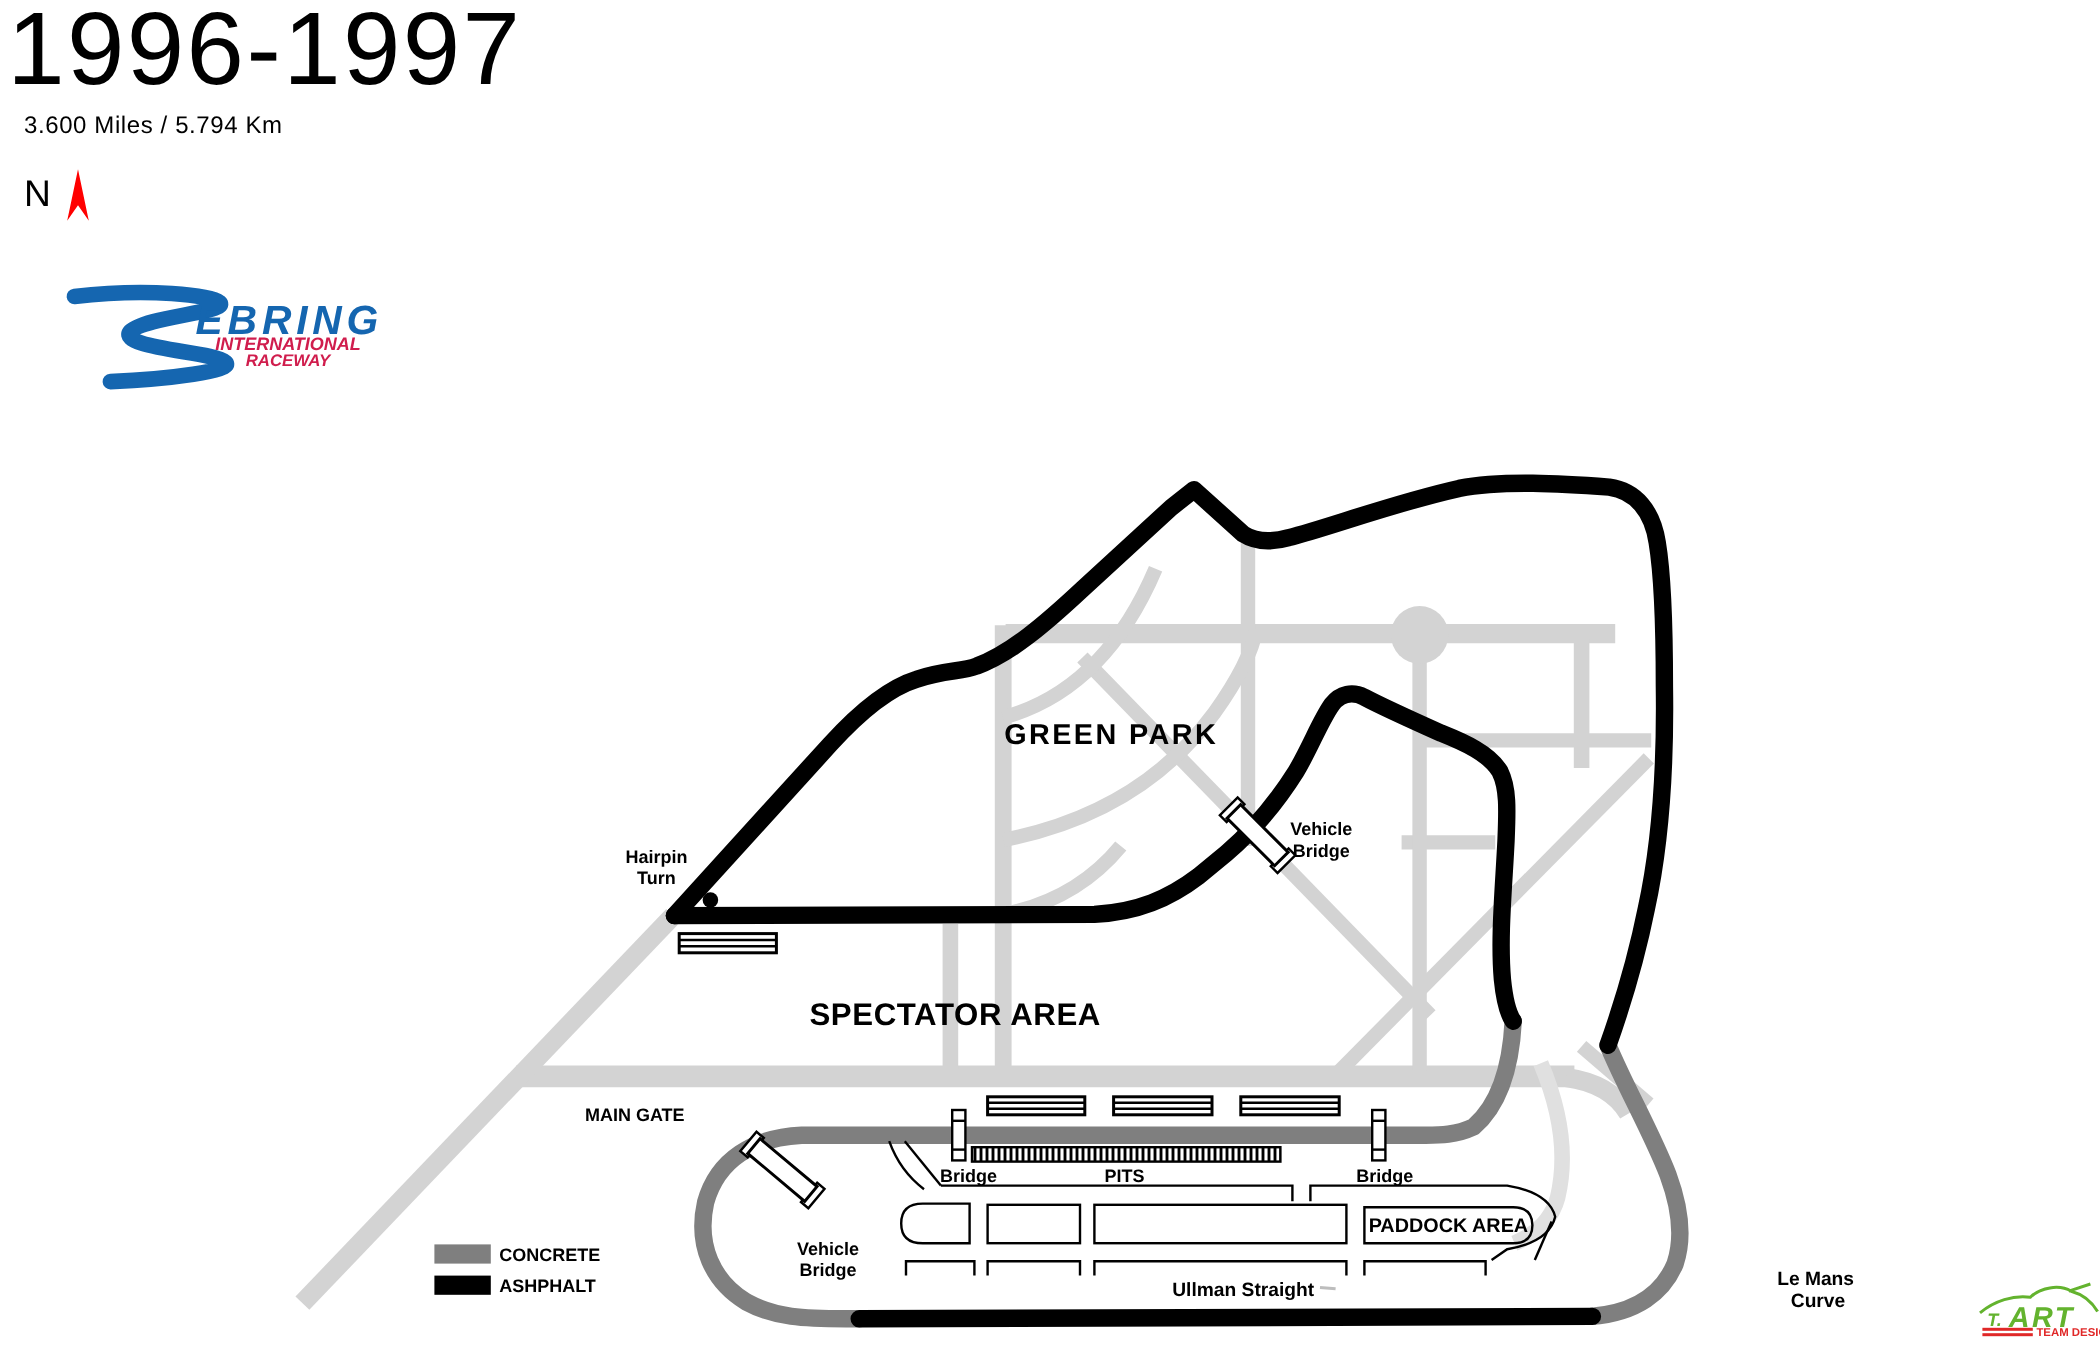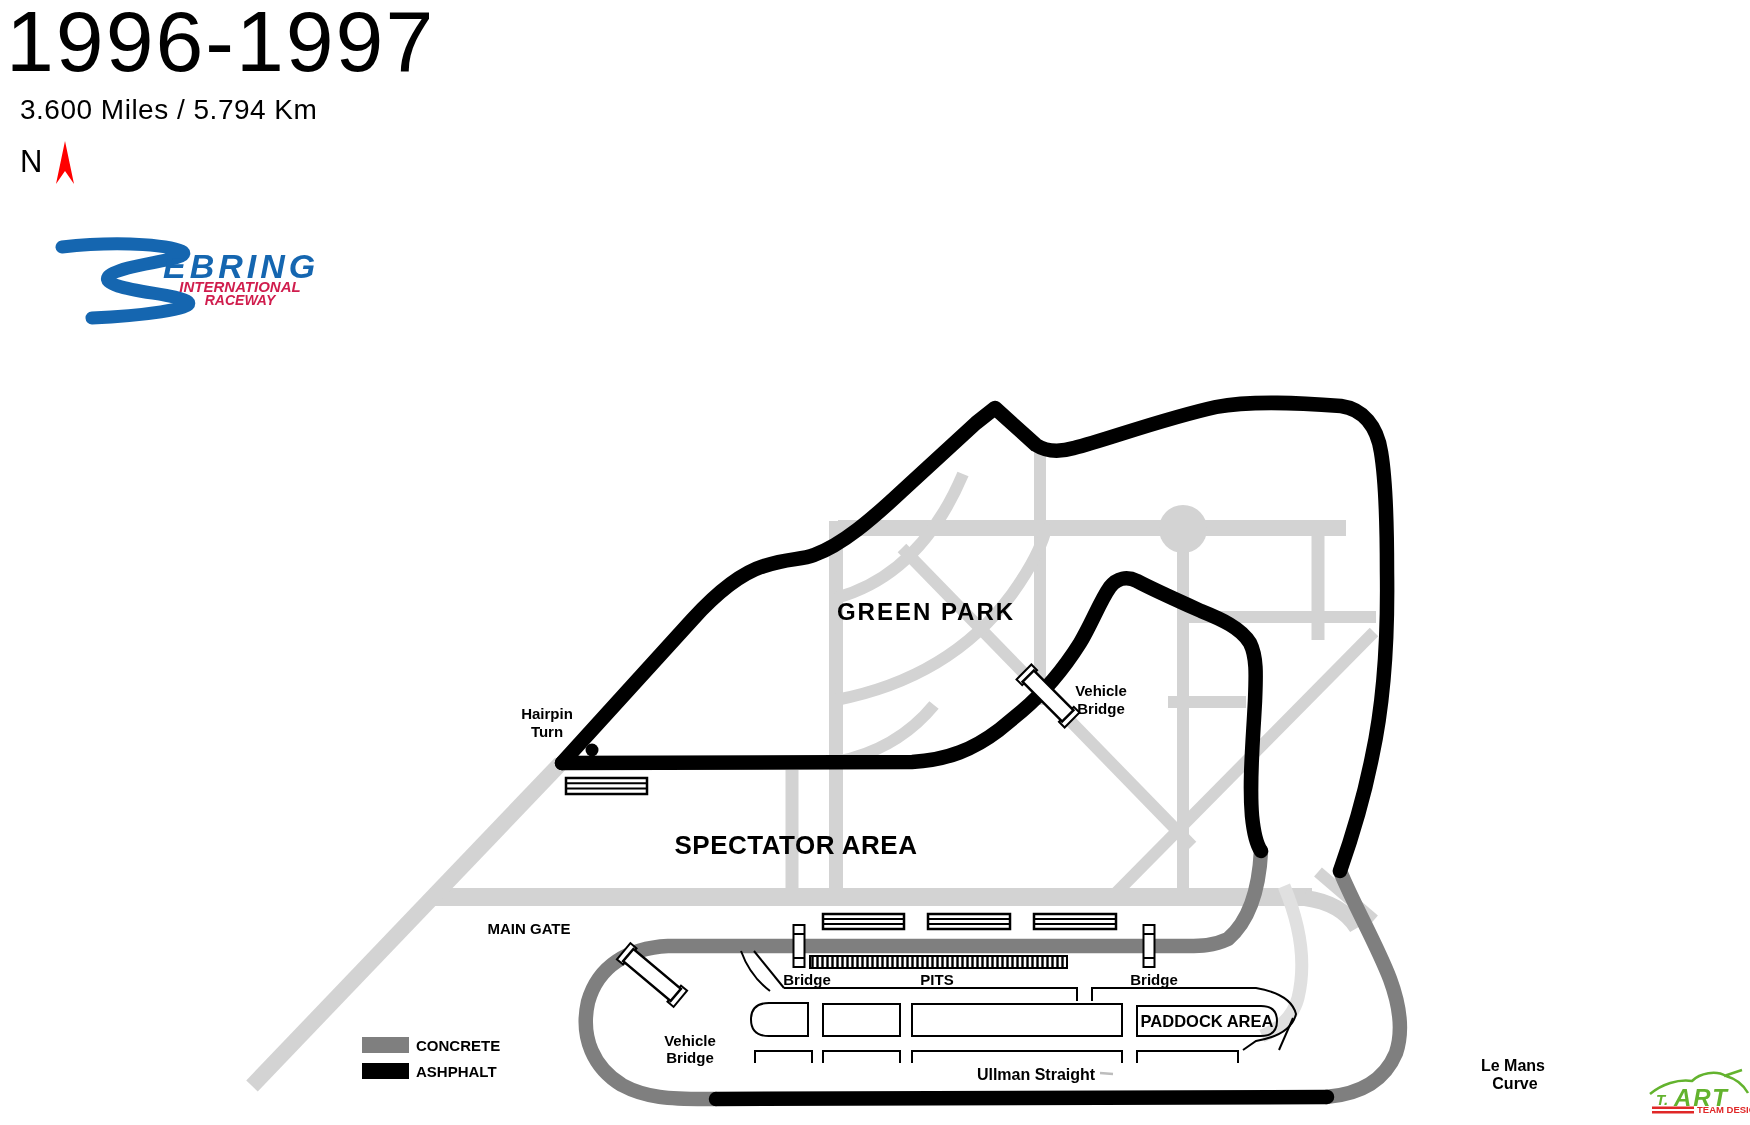--- a/index.html
+++ b/index.html
@@ -1,20 +1,20 @@
 <!DOCTYPE html>
 <html><head>
 <meta charset="utf-8">
 <style>
   html,body{margin:0;padding:0;background:#ffffff;}
   body{width:1750px;height:1125px;position:relative;overflow:hidden;
        font-family:"Liberation Sans",sans-serif;}
   .hdr-title{position:absolute;left:6px;top:-2px;font-size:86px;line-height:1.0;
        letter-spacing:2px;color:#000;}
-  .hdr-sub{position:absolute;left:20px;top:94px;font-size:28px;letter-spacing:.5px;color:#000;}
+  .hdr-sub{position:absolute;left:20px;top:94px;font-size:20px;letter-spacing:.5px;color:#000;}
   .hdr-n{position:absolute;left:20px;top:144px;font-size:31px;color:#000;}
   .north-arrow{position:absolute;left:55px;top:140px;}
   .logo-box{position:absolute;left:50px;top:228px;}
   .map{position:absolute;left:0;top:0;}
   svg text{font-family:"Liberation Sans",sans-serif;}
   .lbl{font-weight:bold;fill:#000;}
 </style>
 </head>
 <body>
 

